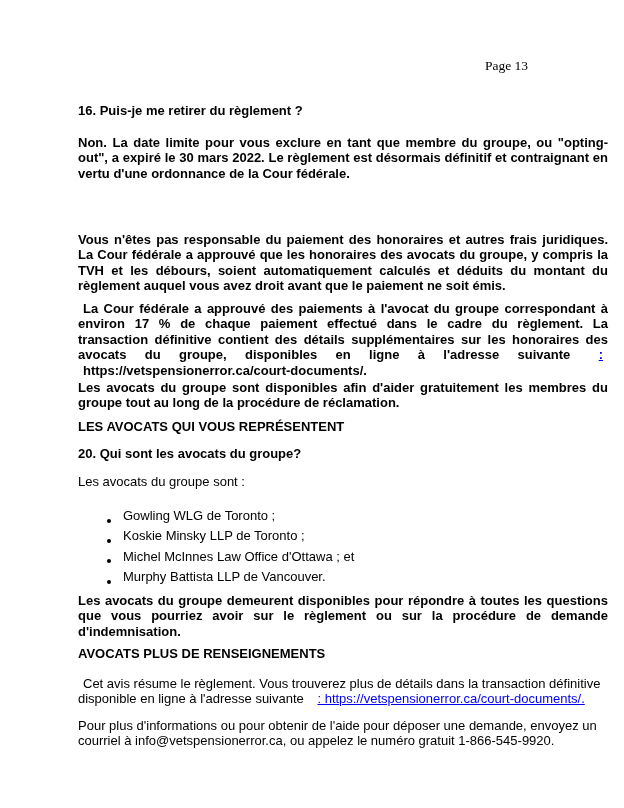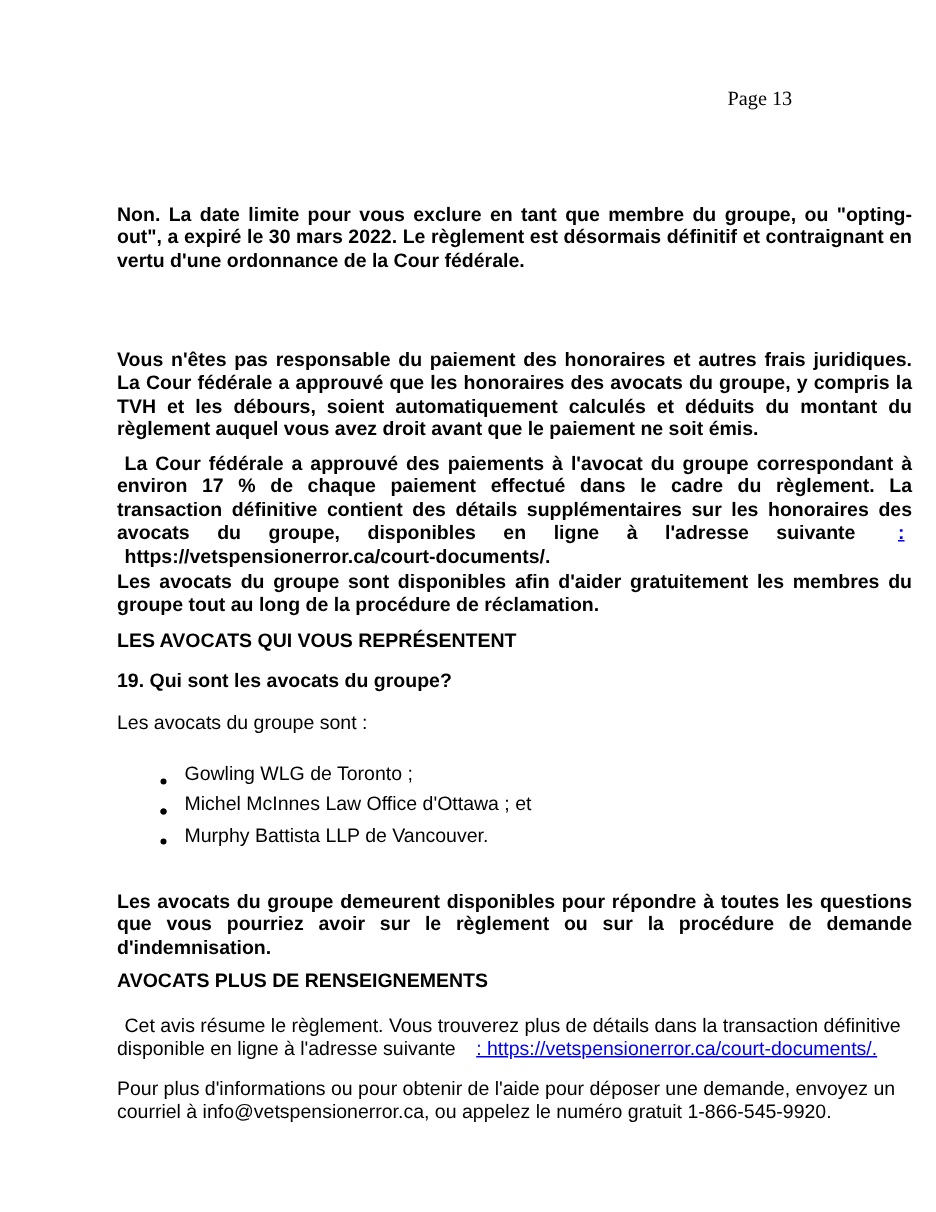--- a/index.html
+++ b/index.html
@@ -43,39 +43,40 @@
     background: #000;
   }
 </style>
 </head>
 <body>
 
 <div class="doc">
 
   <div class="page-num">Page 13</div>
 
+  <div class="block bold" style="top:83px">16. Puis-je me retirer du règlement ?</div>
 
   <div class="block just" style="top:115px">Non. La date limite pour vous exclure en tant que membre du groupe, ou "opting-out", a expiré le 30 mars 2022. Le règlement est désormais définitif et contraignant en vertu d'une ordonnance de la Cour fédérale.</div>
 
 
   <div class="block just" style="top:212px">Vous n'êtes pas responsable du paiement des honoraires et autres frais juridiques. La Cour fédérale a approuvé que les honoraires des avocats du groupe, y compris la TVH et les débours, soient automatiquement calculés et déduits du montant du règlement auquel vous avez droit avant que le paiement ne soit émis.</div>
 
   <div class="block just" style="top:281px"><span>La Cour fédérale a approuvé des paiements à l'avocat du groupe correspondant à environ 17 % de chaque paiement effectué dans le cadre du règlement. La transaction définitive contient des détails supplémentaires sur les honoraires des avocats du groupe, disponibles en ligne à l'adresse suivante</span> <a class="link">:</a> <span>https://vetspensionerror.ca/court-documents/.</span></div>
 
   <div class="block just bold" style="top:360px">Les avocats du groupe sont disponibles afin d'aider gratuitement les membres du groupe tout au long de la procédure de réclamation.</div>
 
   <div class="block bold" style="top:399px">LES AVOCATS QUI VOUS REPRÉSENTENT</div>
 
-  <div class="block bold" style="top:426px">19. Qui sont les avocats du groupe?</div>
+  <div class="block bold" style="top:426px">20. Qui sont les avocats du groupe?</div>
 
   <div class="block" style="top:454px">Les avocats du groupe sont :</div>
 
   <ul class="lawyers block" style="top:483px">
     <li><span class="dot"></span><span>Gowling WLG de Toronto ;</span></li>
-    <li><span class="dot"></span></li>
+    <li><span class="dot"></span><span>Koskie Minsky LLP de Toronto ;</span></li>
     <li><span class="dot"></span><span>Michel McInnes Law Office d'Ottawa ; et</span></li>
     <li><span class="dot"></span><span>Murphy Battista LLP de Vancouver.</span></li>
   </ul>
 
   <div class="block just" style="top:573px">Les avocats du groupe demeurent disponibles pour répondre à toutes les questions que vous pourriez avoir sur le règlement ou sur la procédure de demande d'indemnisation.</div>
 
   <div class="block bold" style="top:626px">AVOCATS PLUS DE RENSEIGNEMENTS</div>
 
   <div class="block" style="top:656px"><span>Cet avis résume le règlement. Vous trouverez plus de détails dans la transaction définitive disponible en ligne à l'adresse suivante</span> <a class="link">: https://vetspensionerror.ca/court-documents/.</a></div>
 

